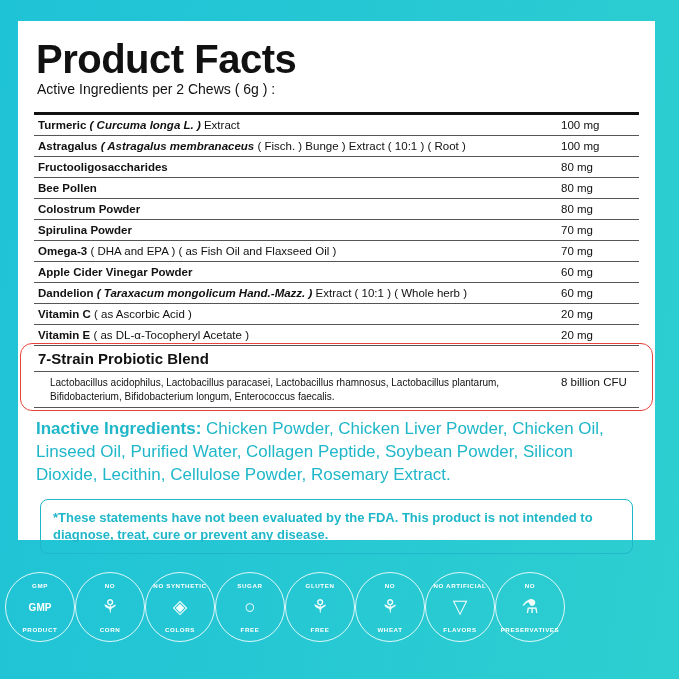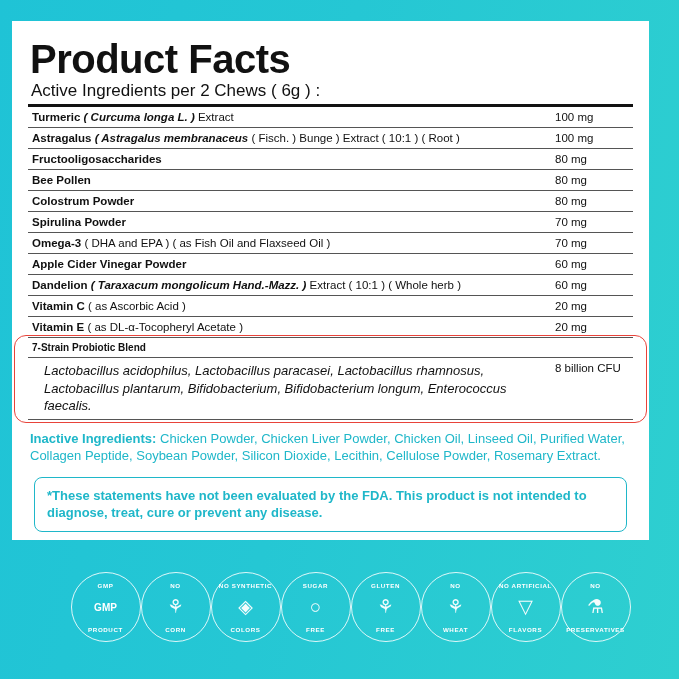--- a/index.html
+++ b/index.html
@@ -4,38 +4,38 @@
 <style>
   html,body{margin:0;padding:0;}
   body{
     width:679px;height:679px;
     background:linear-gradient(100deg,#1fc3d6 0%,#25c7d4 45%,#2ecfd0 100%);
     font-family:"Liberation Sans", sans-serif;
     overflow:hidden;
   }
   .panel{
     position:absolute;
-    left:12px;top:21px;width:637px;height:519px;
+    left:18px;top:21px;width:637px;height:519px;
     background:#ffffff;
   }
   .inner{
     padding:14px 16px 0 16px;
   }
   .title{
     font-size:40px;
     font-weight:bold;
     letter-spacing:-0.5px;
     color:#111;
     line-height:1.0;
     margin:4px 0 2px 2px;
   }
   .subtitle{
-    font-size:17px;
+    font-size:14px;
     color:#111;
-    margin:0 0 3px 3px;
+    margin:0 0 15px 3px;
   }
   .rule-thick{height:3px;background:#111;margin:0 0 0 0;}
   table.facts{
     width:100%;
     border-collapse:collapse;
     font-size:11.5px;
     color:#111;
   }
   table.facts td{
     border-bottom:1px solid #555;
@@ -55,45 +55,45 @@
     margin:0;
   }
   .blend-box{
     position:absolute;
     left:-14px;right:-14px;
     top:-3px;bottom:-3px;
     border:1.6px solid #e8433a;
     border-radius:12px;
     pointer-events:none;
   }
-  .blend-title{font-weight:bold;font-size:10px;padding-bottom:2px;}
-  .blend-list{font-style:italic;font-size:13px;line-height:1.35;}
+  .blend-title{font-weight:bold;font-size:15px;padding-bottom:2px;}
+  .blend-list{font-size:10px;line-height:1.35;}
   .inactive{
     color:#1fb7c9;
-    font-size:13px;
+    font-size:17px;
     line-height:1.35;
     margin:10px 2px 0 2px;
     font-weight:500;
   }
   .inactive b{font-weight:bold;}
   .disclaimer{
     margin:12px 6px 0 6px;
     border:1.6px solid #1fb7c9;
     border-radius:8px;
     padding:9px 12px;
     color:#1fb7c9;
     font-size:13px;
     font-weight:bold;
     line-height:1.35;
   }
   .badges{
     position:absolute;
-    left:32px;top:572px;width:637px;
+    left:5px;top:572px;width:637px;
     display:flex;
-    justify-content:center;
+    justify-content:flex-start;
     align-items:center;
   }
   .badge{
     width:68px;height:68px;
     border-radius:50%;
     border:1.5px solid rgba(255,255,255,.85);
     position:relative;
     color:#fff;
     flex:0 0 auto;
   }

